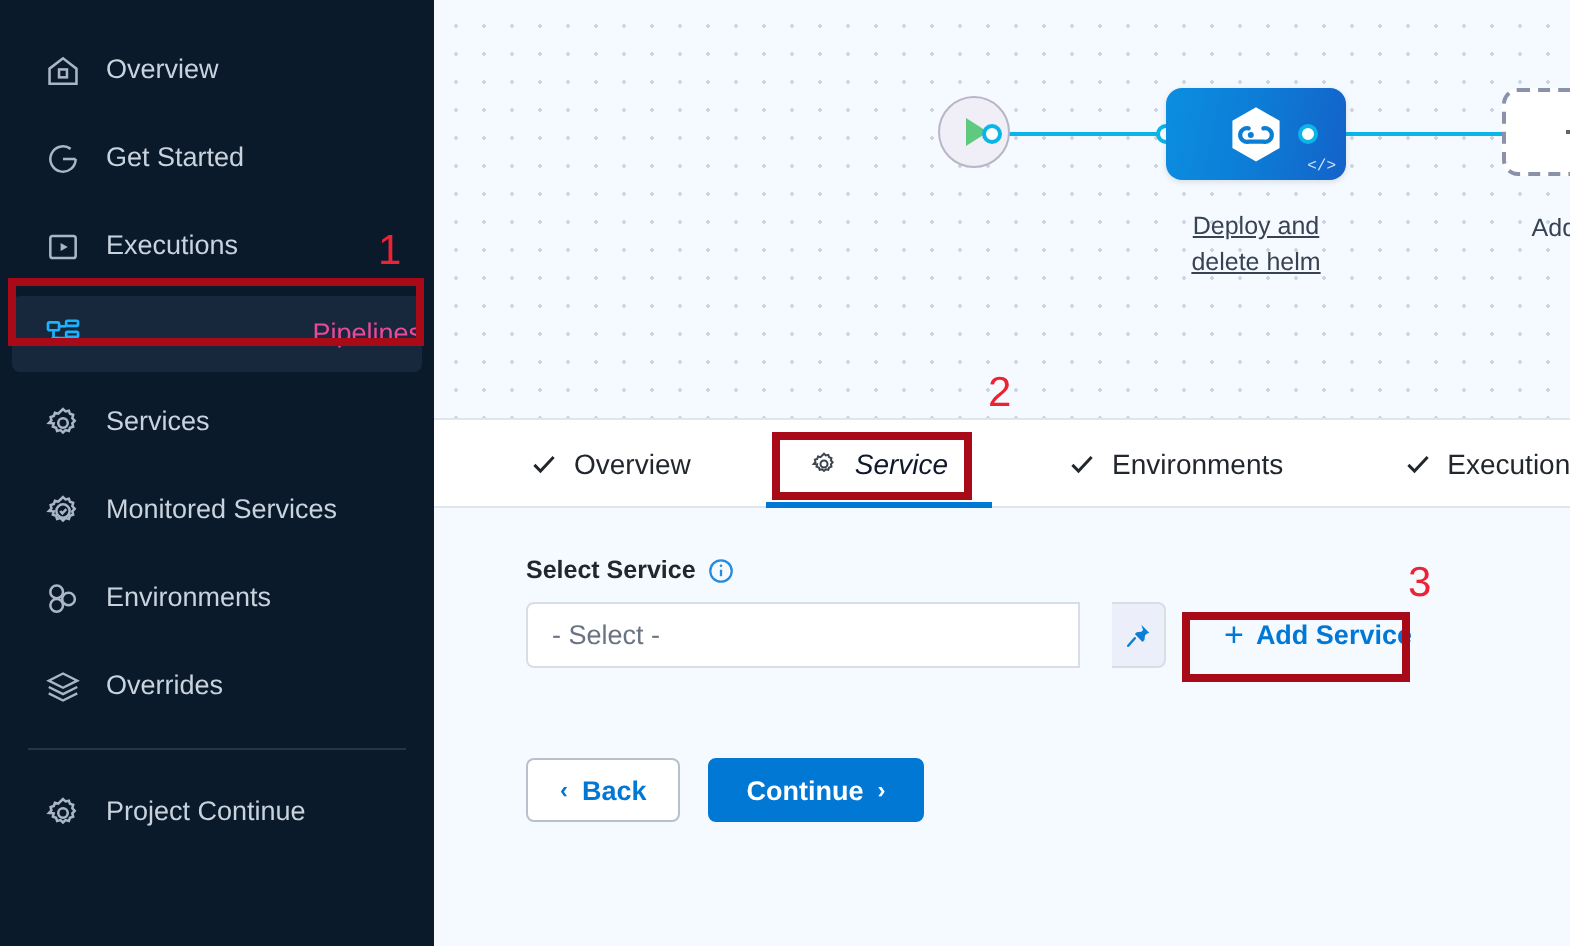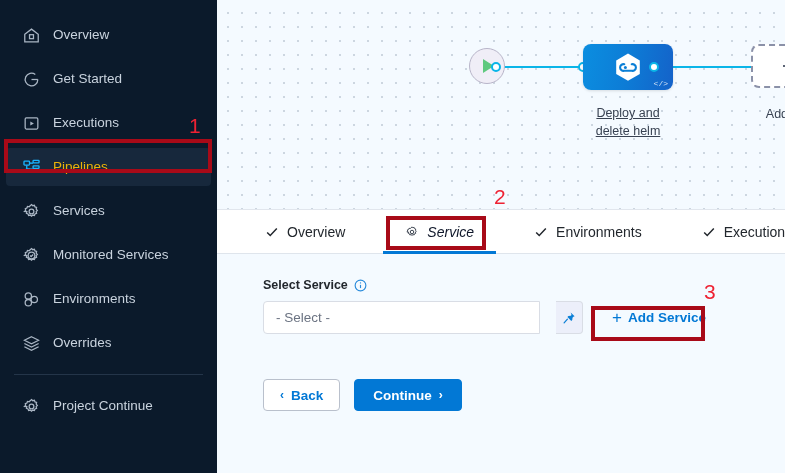--- a/index.html
+++ b/index.html
@@ -23,21 +23,21 @@
     display: flex; align-items: center;
     height: 38px;
     margin: 0 6px 6px 6px;
     padding-left: 16px;
     border-radius: 4px;
     color: #c9d3de;
     font-size: 13.5px;
     cursor: pointer;
     gap: 12px;
   }
-  .nav-item.active { background: #17283c; color: #eab308; }
+  .nav-item.active { background: #17283c; color: #ec4899; justify-content: space-between; }
   .nav-item .ico { width: 19px; height: 19px; flex: 0 0 19px; display: flex; align-items: center; justify-content: center; }
   .nav-item .ico svg { width: 19px; height: 19px; display: block; }
   .nav-item.active .ico svg { stroke: #1ab3ff; }
   .nav-label { line-height: 1; white-space: nowrap; }
 
   .sb-divider {
     height: 1px; background: #243549;
     margin: 10px 14px;
   }
   .sb-divider.low { margin-top: 12px; }

